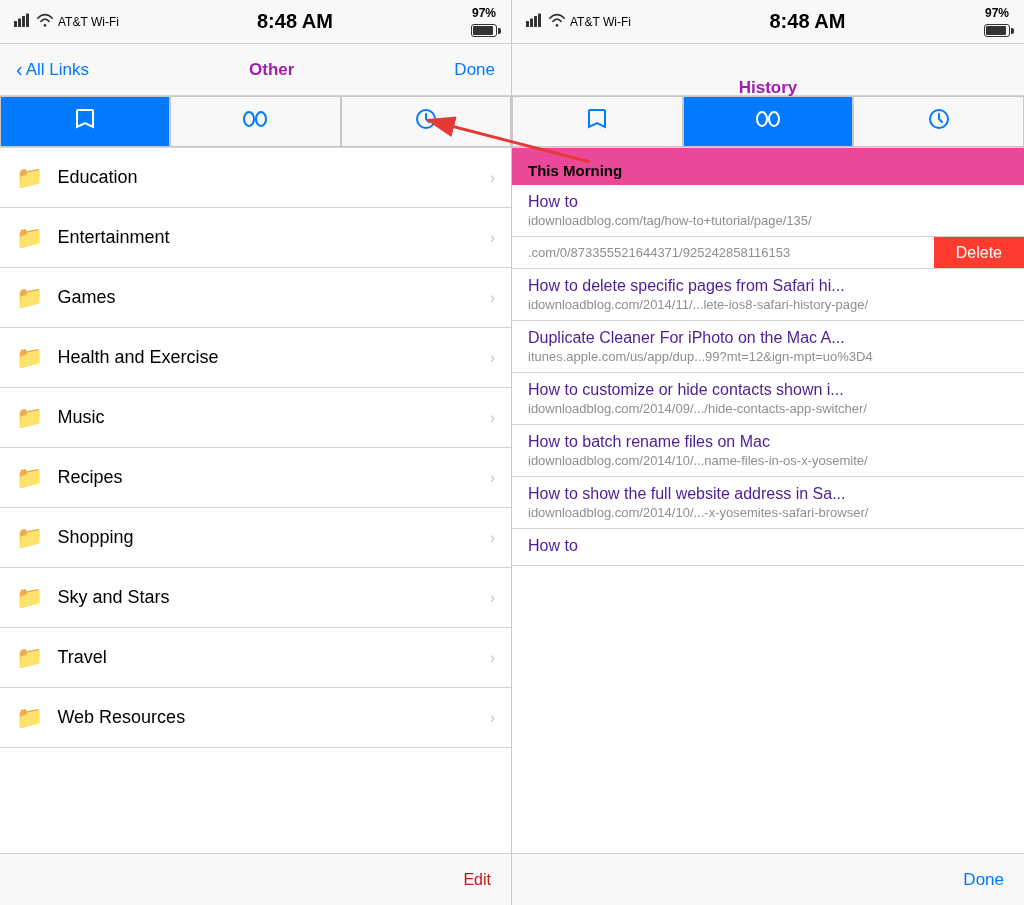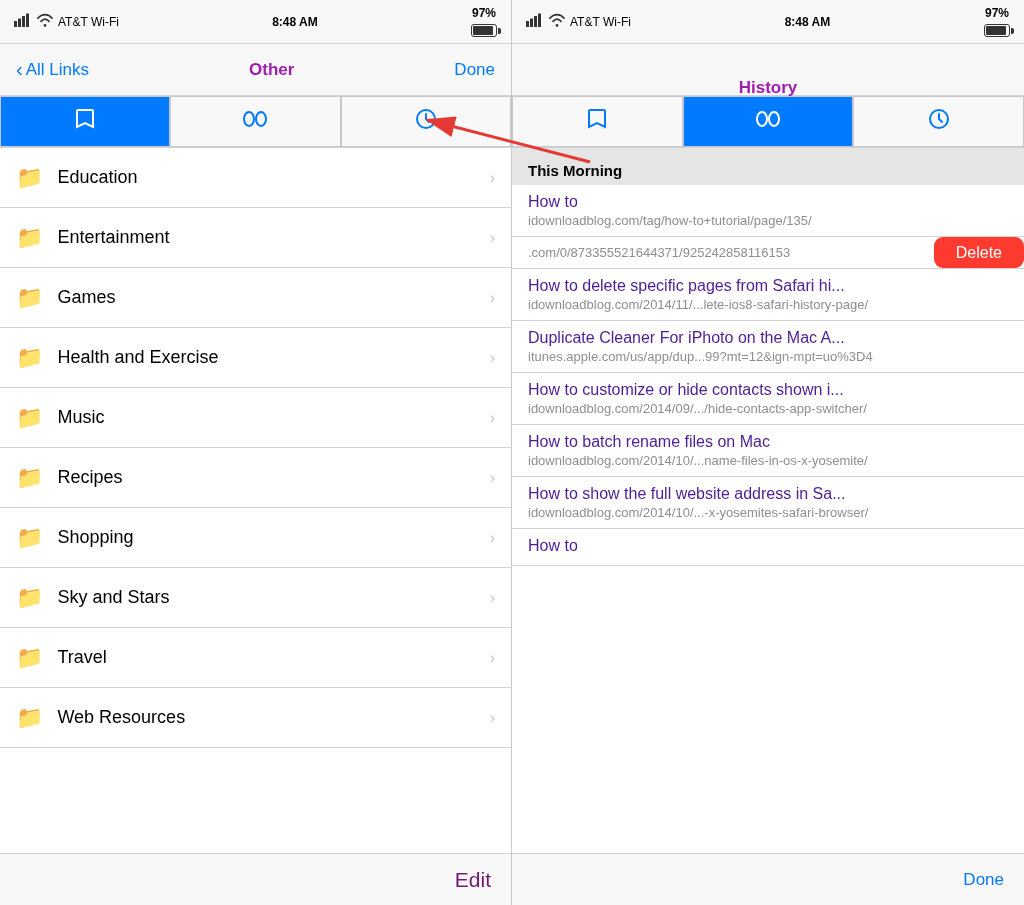--- a/index.html
+++ b/index.html
@@ -37,21 +37,21 @@
       border-bottom: 0.5px solid #d1d1d6;
     }
     .status-bar .signal {
       display: flex;
       align-items: center;
       gap: 4px;
       font-size: 12px;
       font-weight: 500;
     }
     .status-bar .time {
-      font-size: 12px;
+      font-size: 20px;
       font-weight: 600;
     }
     .status-bar .battery {
       display: flex;
       align-items: center;
       gap: 4px;
       font-size: 12px;
       flex-direction: column;
     }
     .battery-icon {
@@ -168,22 +168,22 @@
     .bottom-bar {
       height: 52px;
       background: #f8f8f8;
       border-top: 0.5px solid #d1d1d6;
       display: flex;
       align-items: center;
       justify-content: flex-end;
       padding: 0 20px;
     }
     .bottom-bar .edit-btn {
-      color: #701a75;
-      font-size: 21px;
+      color: #b91c1c;
+      font-size: 16px;
     }
     .bottom-bar .done-btn {
       color: #007aff;
       font-size: 17px;
     }
 
     
     .history-nav {
       height: 52px;
       background: #f8f8f8;
@@ -197,21 +197,21 @@
     .history-list {
       flex: 1;
       overflow-y: auto;
       background: #fff;
     }
     .history-section-header {
       padding: 14px 16px 6px;
       font-size: 15px;
       font-weight: 700;
       color: #000;
-      background: #e5e5e5;
+      background: #ec4899;
     }
     .history-item {
       padding: 8px 16px;
       border-bottom: 0.5px solid #d1d1d6;
       background: #fff;
       position: relative;
     }
     .history-item.swiped {
       display: flex;
       align-items: stretch;
@@ -235,21 +235,20 @@
     .delete-btn {
       background: #ff3b30;
       color: white;
       font-size: 16px;
       font-weight: 500;
       display: flex;
       align-items: center;
       justify-content: center;
       padding: 0 22px;
       min-width: 90px;
-      border-radius: 9px;
     }
 
     
     .arrow-overlay {
       position: absolute;
       pointer-events: none;
     }
 
     
     .panels-wrapper {

